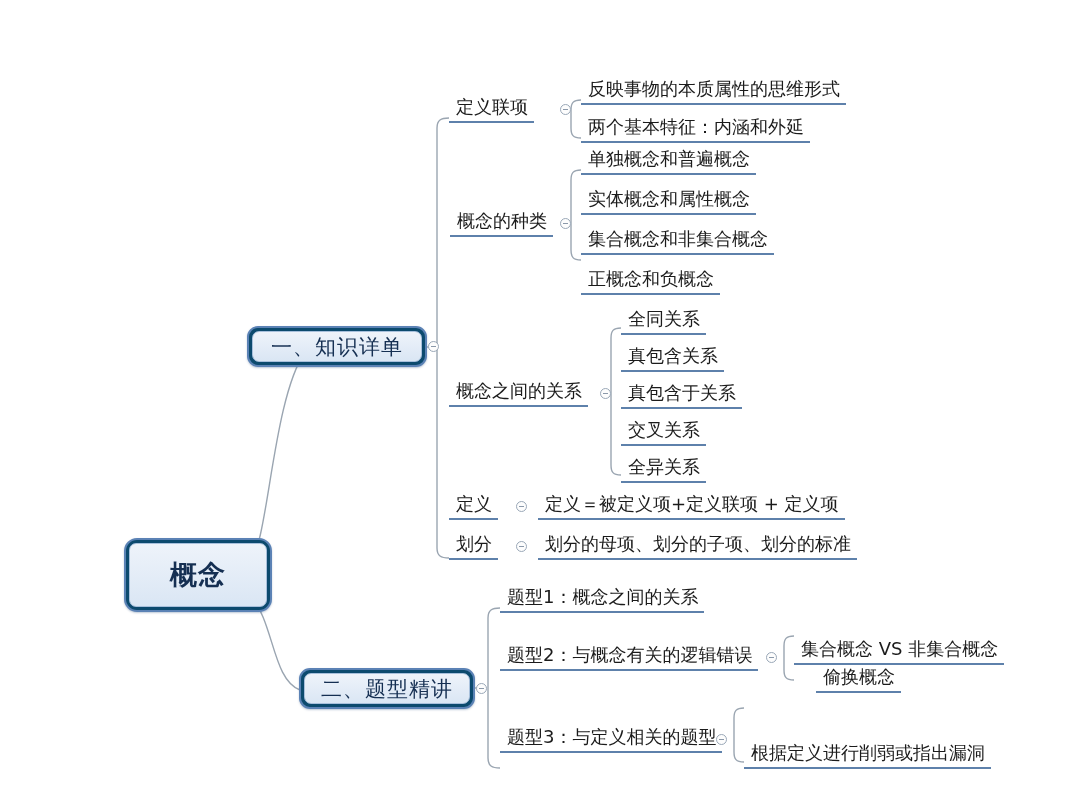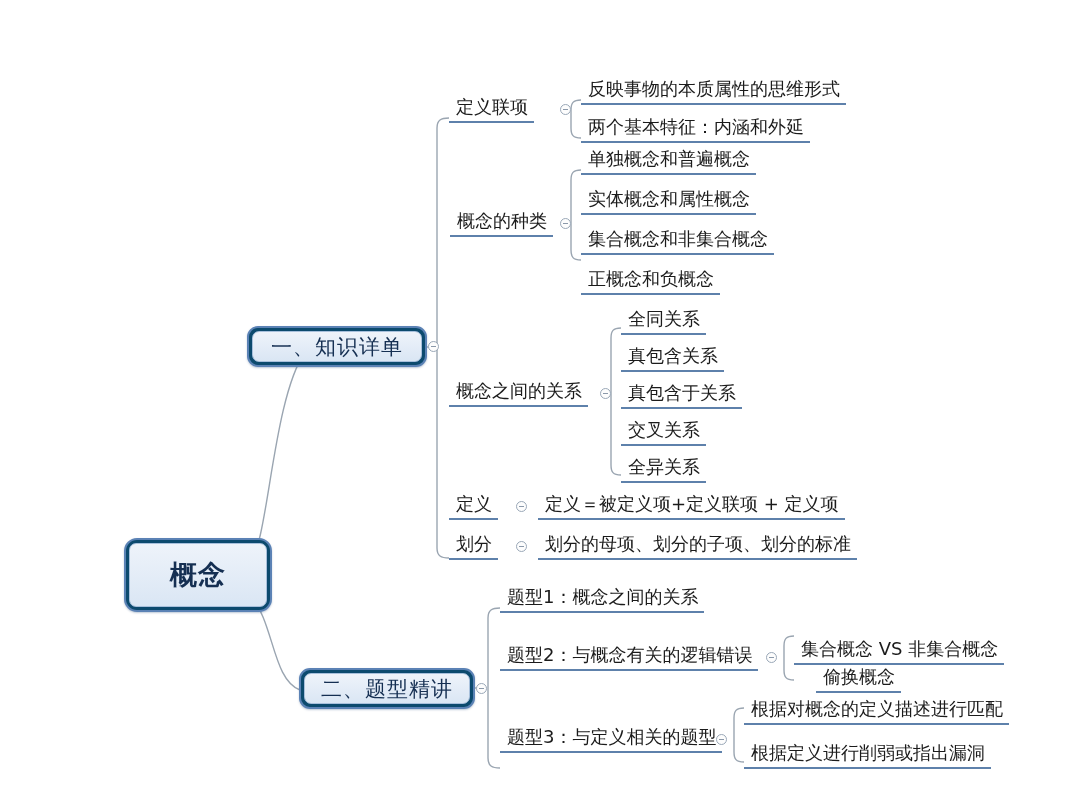--- a/index.html
+++ b/index.html
@@ -227,20 +227,17 @@
   </div>
   <div class="collapse" style="left:716px; top:734px;"></div>
 
   <div class="topic lvl2" style="left:794px; top:628px;margin-top:12px;">
     <span class="t-text">集合概念 VS 非集合概念</span>
   </div>
   <div class="topic lvl2" style="left:794px; top:668px;margin-left:22px;">
     <span class="t-text">偷换概念</span>
   </div>
 
-  <div class="topic lvl2" style="left:744px; top:700px;">
-    <span class="t-text">根据对概念的定义描述进行匹配</span>
-  </div>
   <div class="topic lvl2" style="left:744px; top:744px;">
     <span class="t-text">根据定义进行削弱或指出漏洞</span>
   </div>
 
 </div>
 
 </body></html>

